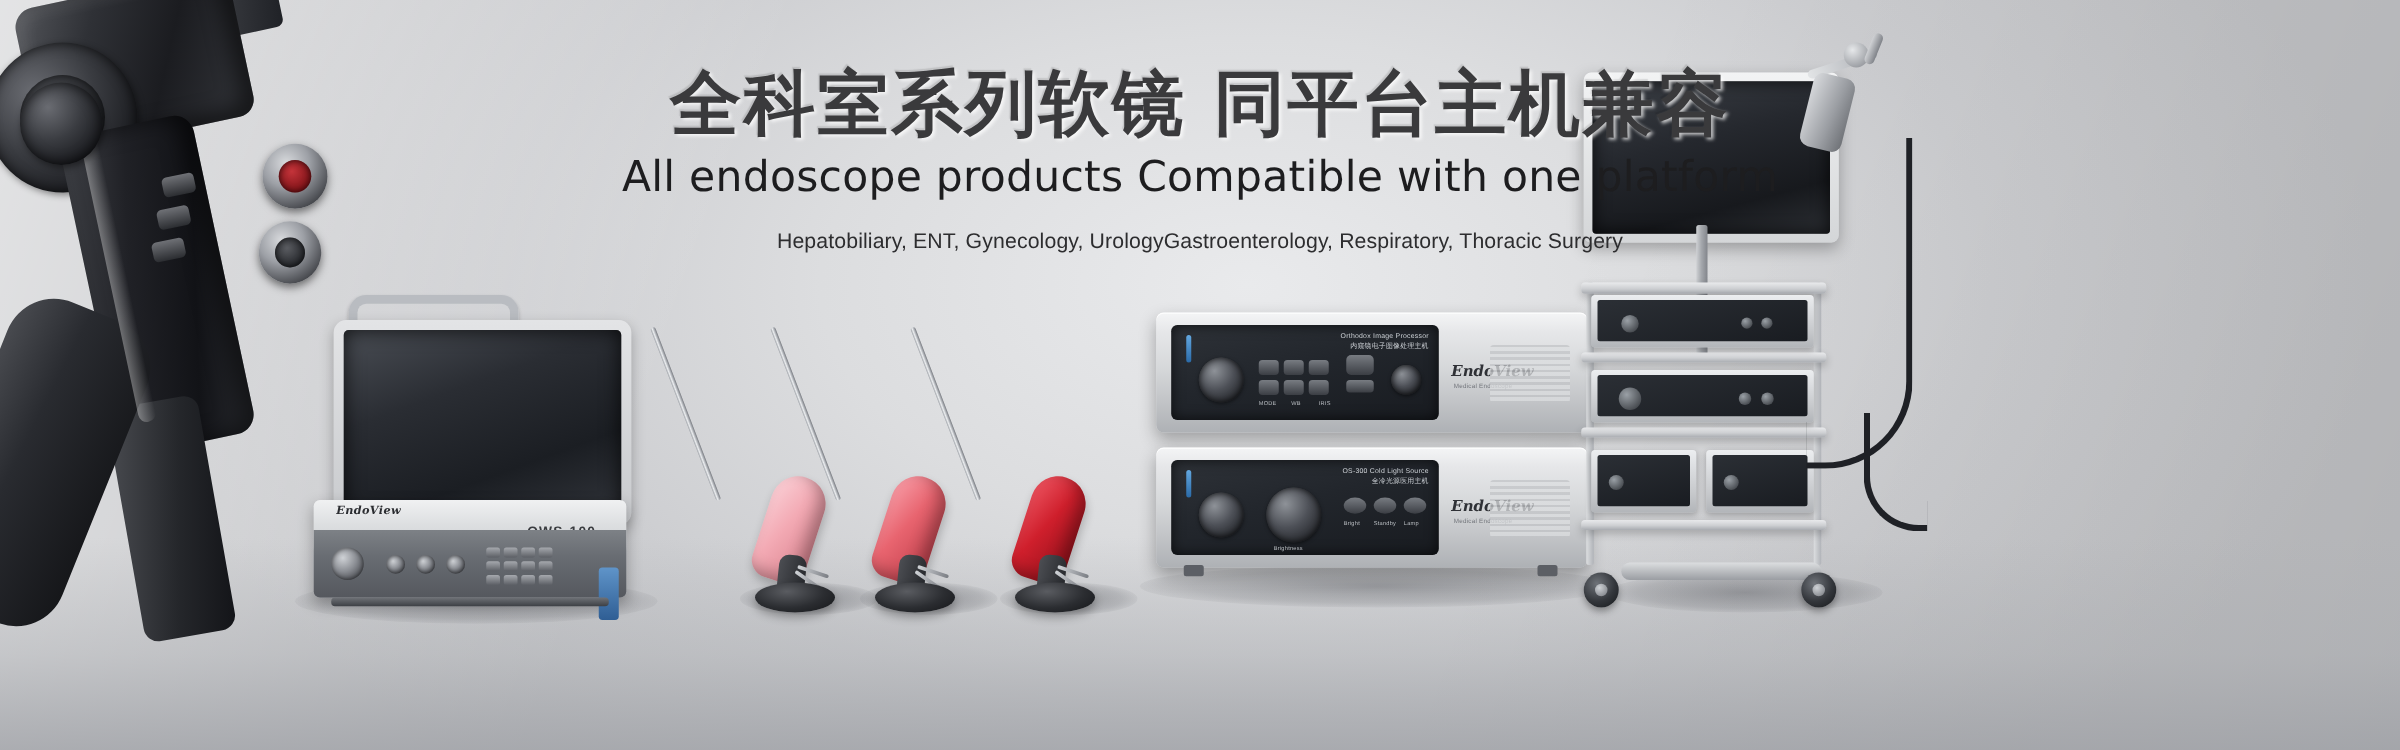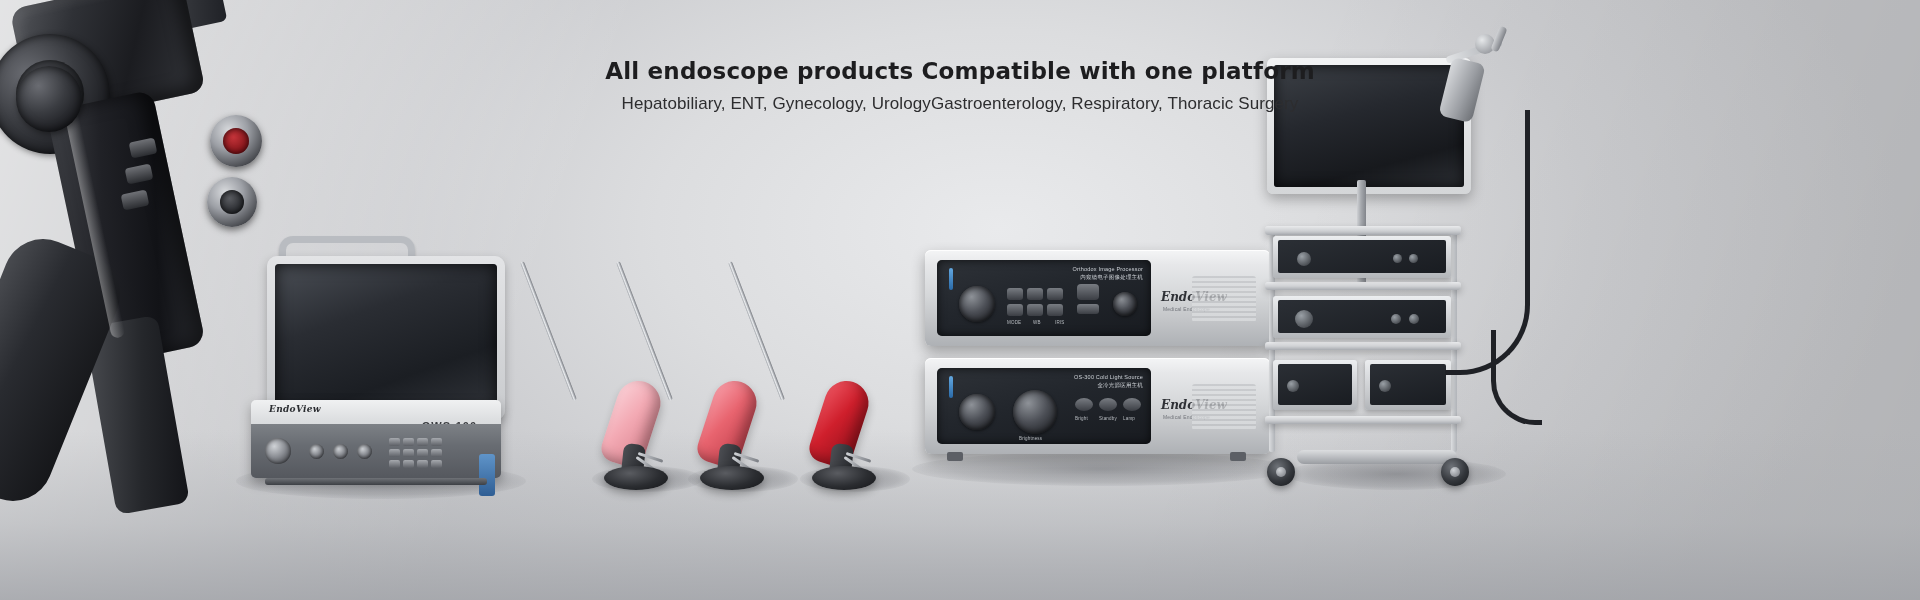--- a/index.html
+++ b/index.html
@@ -29,28 +29,28 @@
   .headline{
     font-family:"DejaVu Sans","Liberation Sans",sans-serif;
     font-size:57px;font-weight:700;letter-spacing:2px;color:#3a3a3c;
     line-height:1.12;white-space:nowrap;
     text-shadow:2px 2px 3px rgba(255,255,255,.75), -1px -1px 1px rgba(0,0,0,.12);
   }
   .headline .gap{display:inline-block;width:22px;}
   .subline{
     margin-top:6px;
     font-family:"DejaVu Sans","Liberation Sans",sans-serif;
-    font-size:23px;font-weight:700;color:#1d1d1f;letter-spacing:.2px;white-space:nowrap;
+    font-size:34px;font-weight:400;color:#1d1d1f;letter-spacing:.2px;white-space:nowrap;
   }
   .desc-cn{
     margin-top:30px;font-size:18px;color:#2d2d2f;letter-spacing:.6px;white-space:nowrap;
     font-family:"DejaVu Sans","Liberation Sans",sans-serif;
   }
   .desc-en{
-    margin-top:10px;font-size:17px;color:#2d2d2f;letter-spacing:.1px;white-space:nowrap;
+    margin-top:21px;font-size:17px;color:#2d2d2f;letter-spacing:.1px;white-space:nowrap;
     font-family:"Liberation Sans","DejaVu Sans",sans-serif;
   }
 
   
   .dev{position:absolute;}
   .shadow{
     position:absolute;border-radius:50%;
     background:radial-gradient(ellipse at center, rgba(70,72,78,.40) 0%, rgba(70,72,78,.18) 55%, rgba(70,72,78,0) 78%);
     pointer-events:none;
   }
@@ -290,20 +290,23 @@
     border-radius:0 0 0 44px;
   }
 </style>
 </head>
 <body>
 
 <div class="banner">
   <div class="floor"></div>
 
   <div class="textblock">
+    <div class="headline">
+      <span>全科室系列软镜</span><span class="gap"></span><span>同平台主机兼容</span>
+    </div>
     <div class="subline">All endoscope products Compatible with one platform</div>
     <div class="desc-en">Hepatobiliary, ENT, Gynecology, UrologyGastroenterology, Respiratory, Thoracic Surgery</div>
   </div>
 
   <div class="dev" id="endoscope">
     <div class="es-top-stub"></div>
     <div class="es-top-stub2"></div>
     <div class="es-head"></div>
     <div class="es-dial" id="es-dial-big"></div>
     <div class="es-dial" id="es-dial-small"></div>

